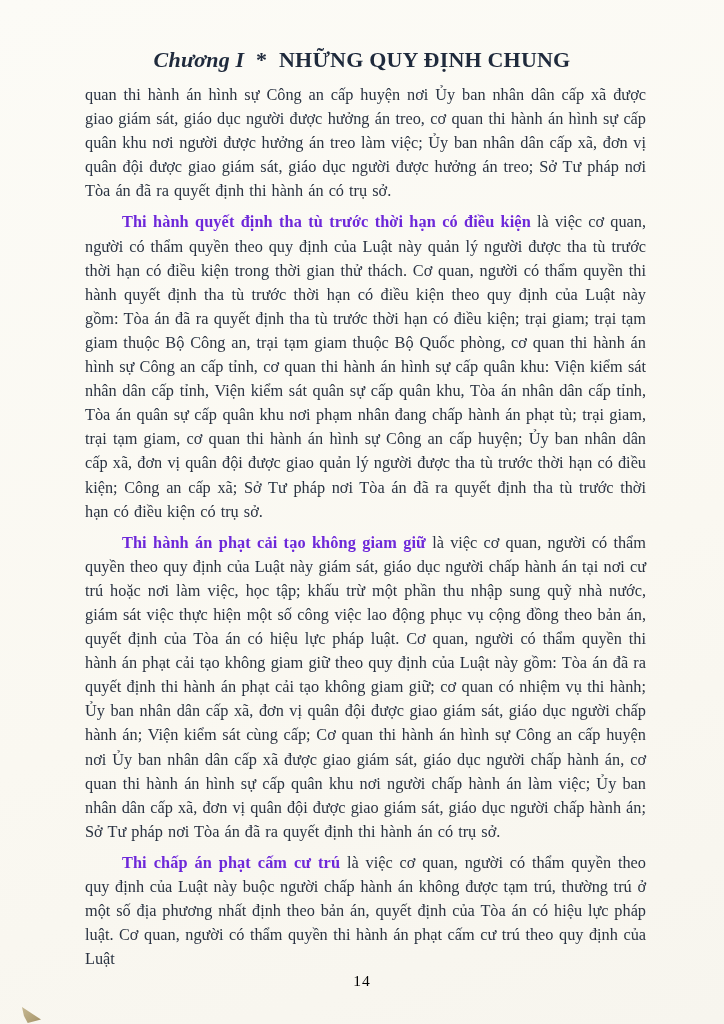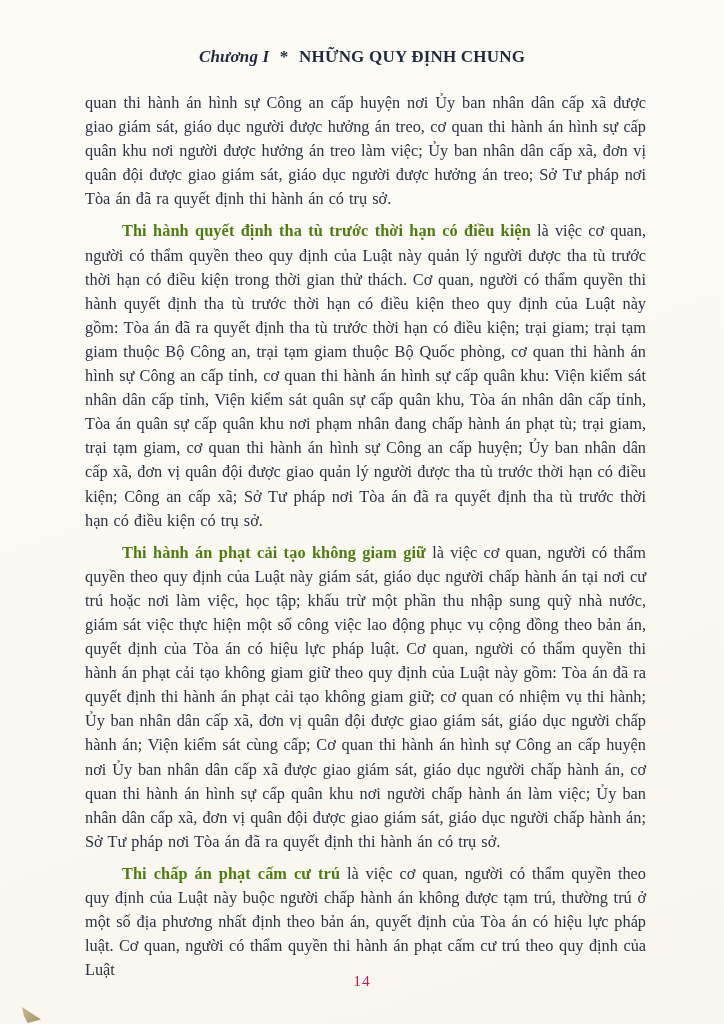--- a/index.html
+++ b/index.html
@@ -18,63 +18,63 @@
   .page {
     position: absolute;
     inset: 0;
   }
   .chapter-header {
     position: absolute;
     top: 47px;
     left: 0;
     width: 100%;
     text-align: center;
-    font-size: 17px;
+    font-size: 22px;
     font-weight: bold;
     color: #1f2a3c;
     letter-spacing: 0.2px;
   }
   .chapter-header .chapter-num {
     font-style: italic;
   }
   .chapter-header .sep {
     margin: 0 6px;
   }
   .body-text {
     position: absolute;
     top: 83px;
     left: 85px;
     width: 561px;
   }
   .para {
-    margin: 8px 0 7px 0;
+    margin: 0 0 7px 0;
     font-size: 16.3px;
     line-height: 24.1px;
     text-align: justify;
     text-justify: inter-word;
     color: #2a3342;
     word-spacing: 1px;
   }
   .para.indent {
     text-indent: 37px;
   }
   .para b {
-    color: #4d7c0f;
+    color: #6d28d9;
     letter-spacing: 0.1px;
   }
   .page-footer {
     position: absolute;
     top: 972px;
     left: 0;
     width: 100%;
     text-align: center;
   }
   .page-number {
     font-size: 15.5px;
-    color: #be185d;
+    color: #000000;
     letter-spacing: 1px;
   }
   .bookmark {
     position: absolute;
     left: 22px;
     bottom: 1px;
     width: 19px;
     height: 16px;
     background: linear-gradient(135deg, #c4b58e 0%, #ab9a6e 70%, #97855c 100%);
     clip-path: polygon(0 0, 100% 78%, 30% 100%, 10% 55%);

